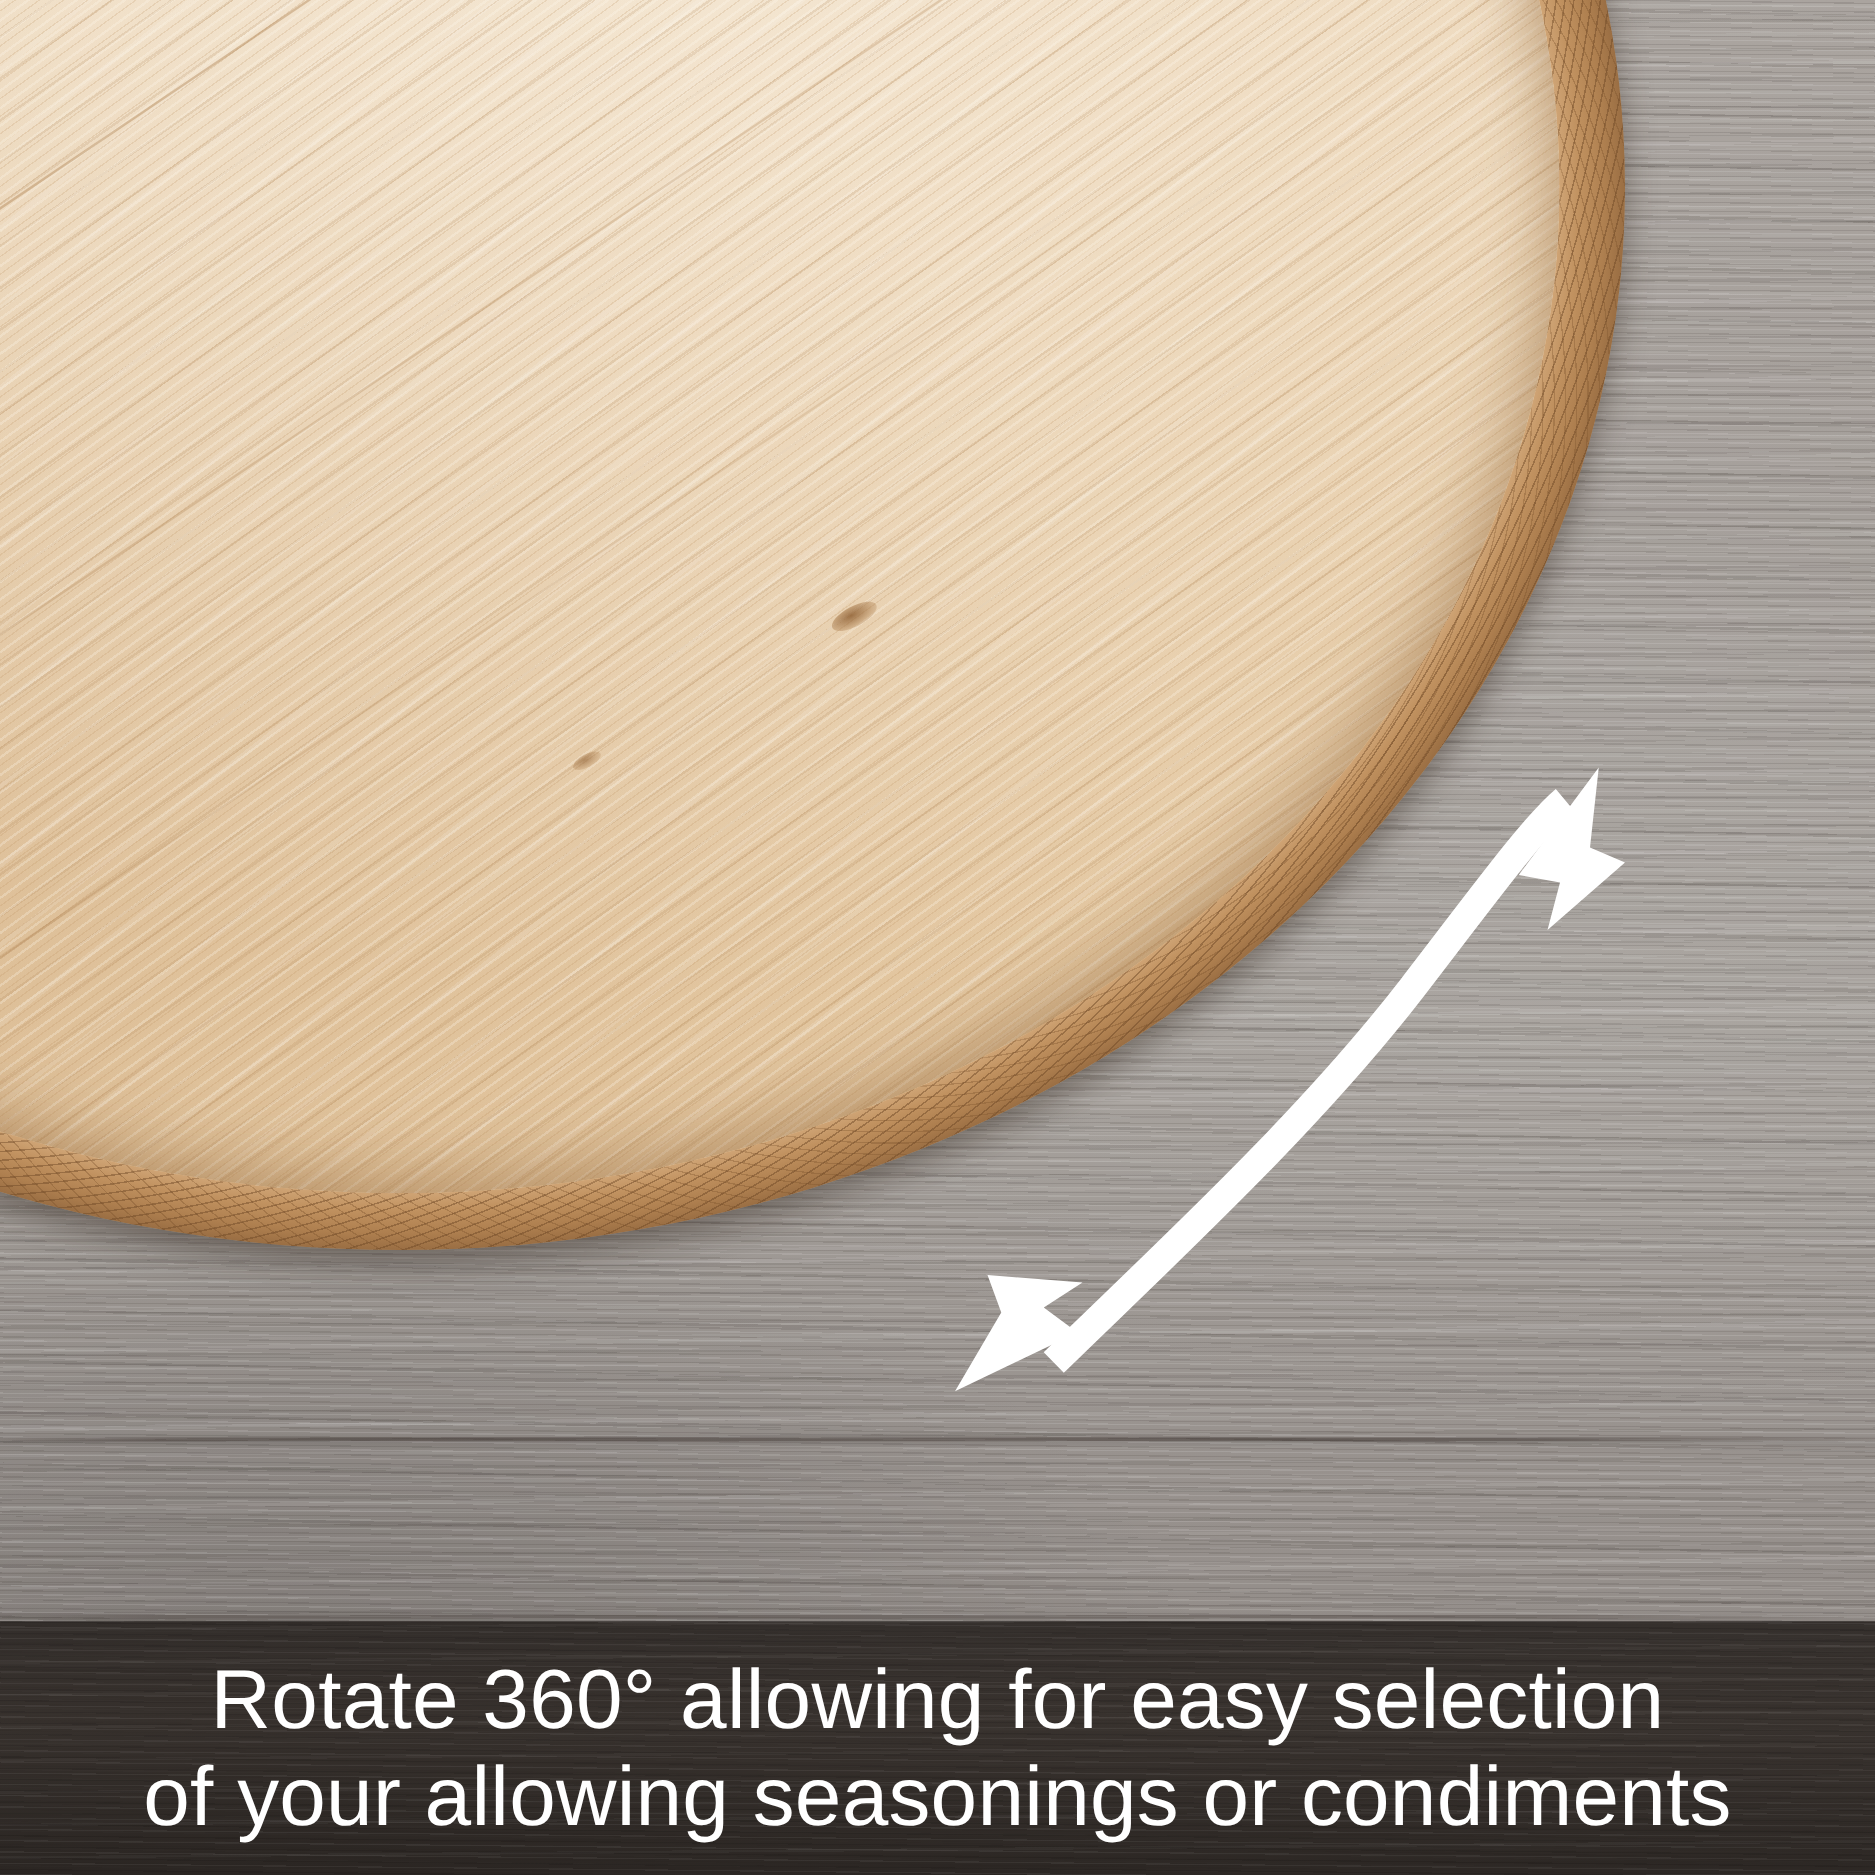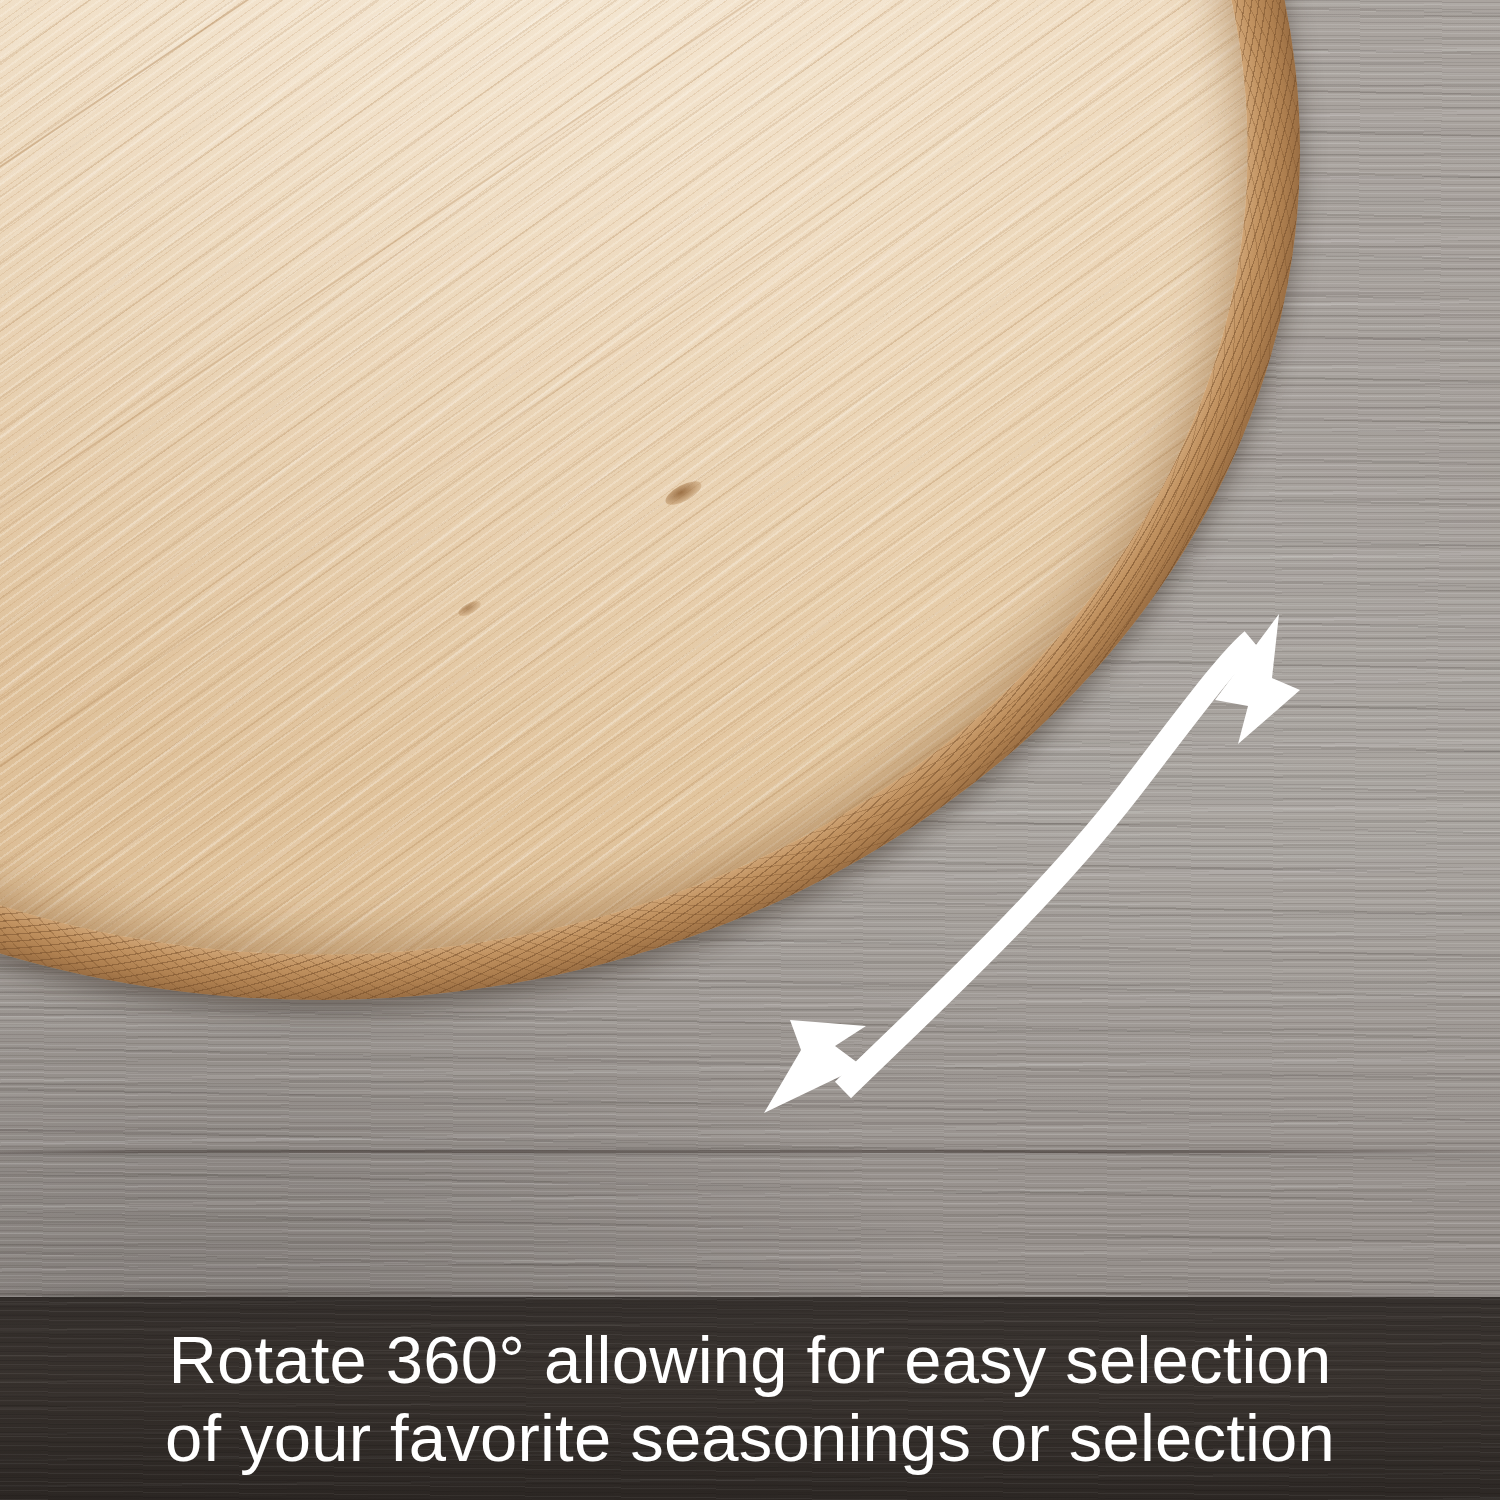--- a/index.html
+++ b/index.html
@@ -216,16 +216,16 @@
              C 930 1005, 1045 900, 1130 790
              C 1190 712, 1228 660, 1252 640" fill="none" stroke="#ffffff" stroke-width="23" stroke-linecap="butt"></path>
 
     <polygon points="1279,614 1215,700 1248,706 1238,744 1300,690 1272,678" fill="#ffffff"></polygon>
 
     <polygon points="764,1113 862,1066 835,1046 866,1026 790,1020 801,1050" fill="#ffffff"></polygon>
   </svg>
 
   <div class="caption-band">
     <div class="caption-line">Rotate 360° allowing for easy selection</div>
-    <div class="caption-line">of your favorite seasonings or selection</div>
+    <div class="caption-line">of your allowing seasonings or condiments</div>
   </div>
 
 </div>
 
 </body></html>

